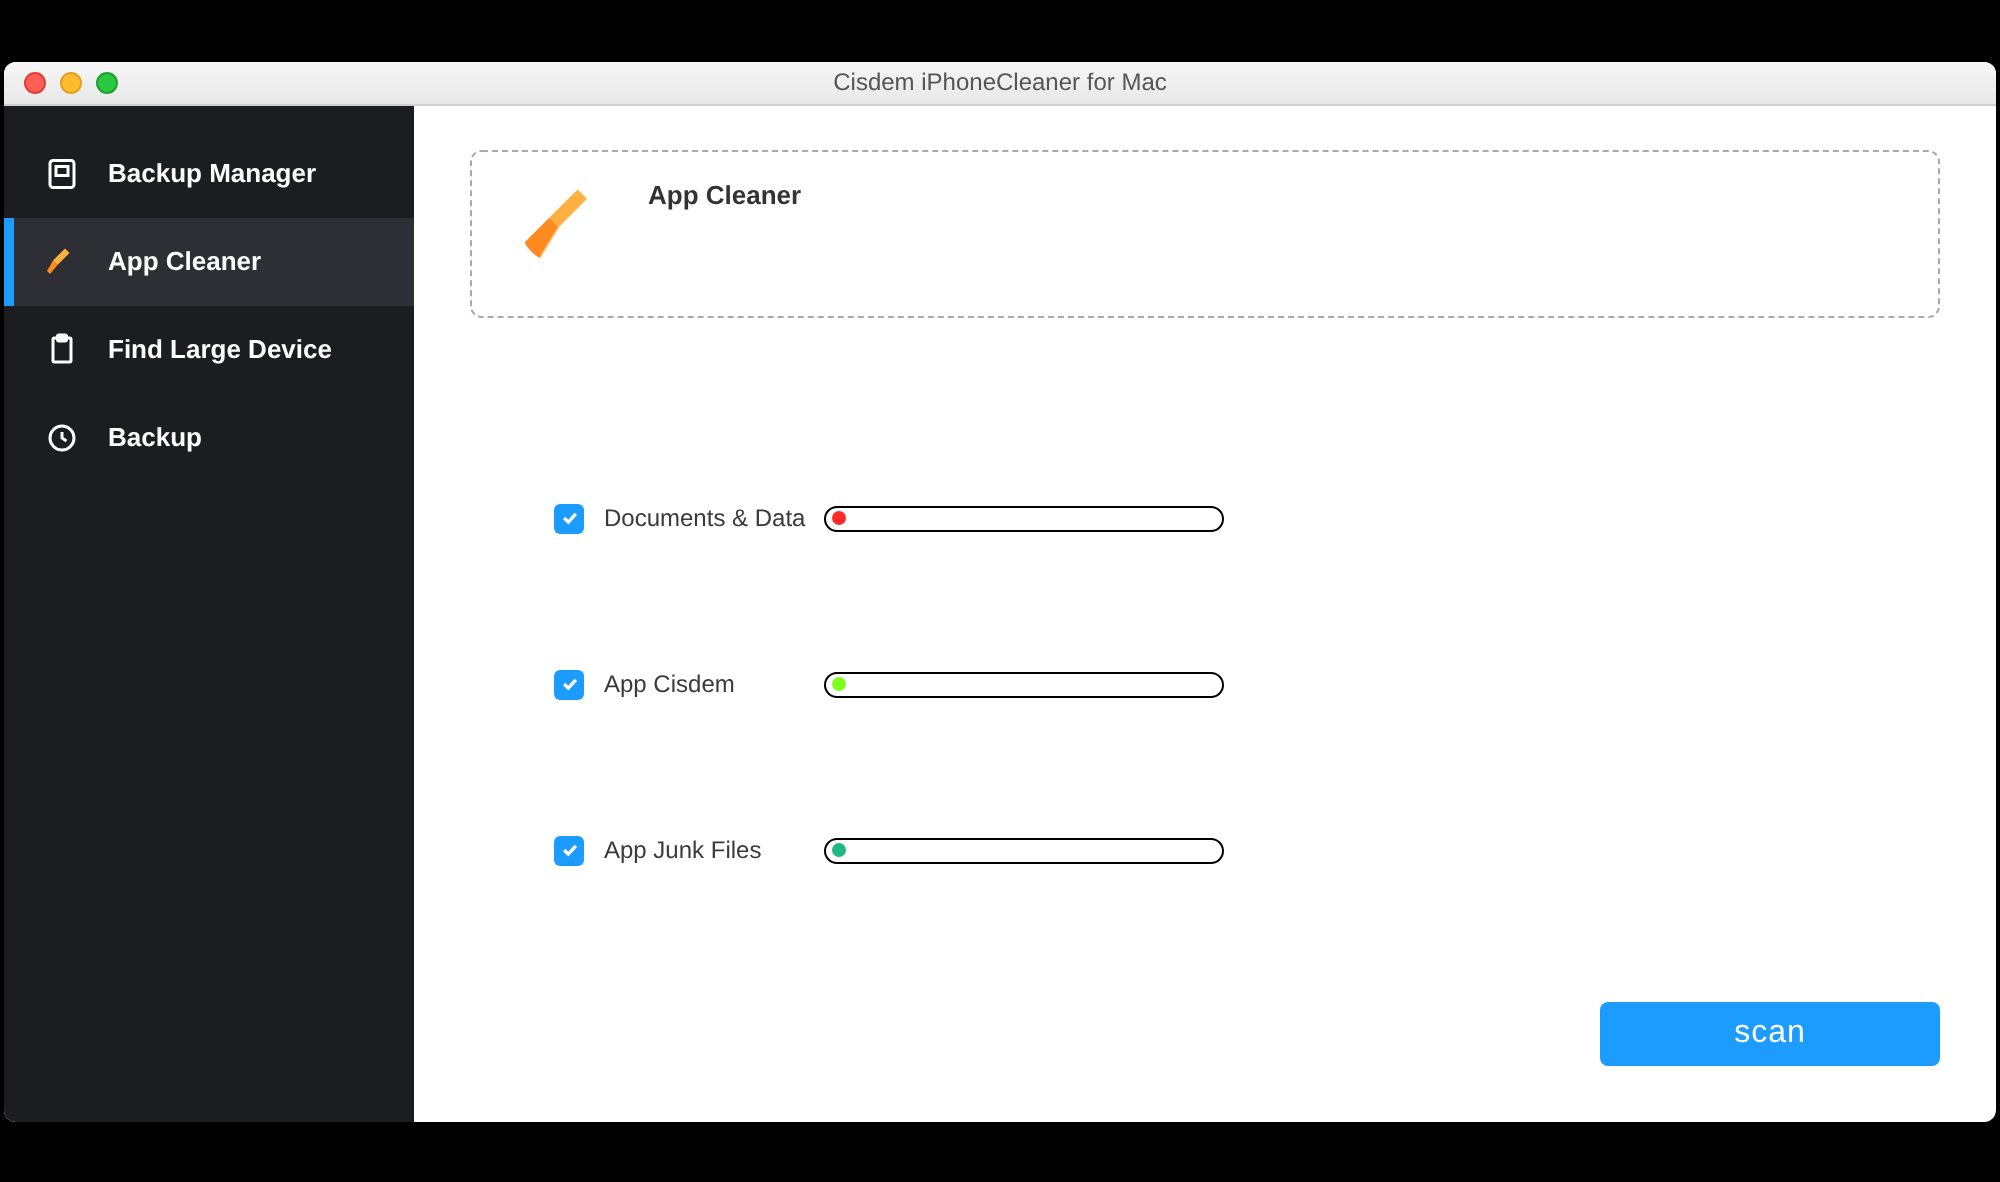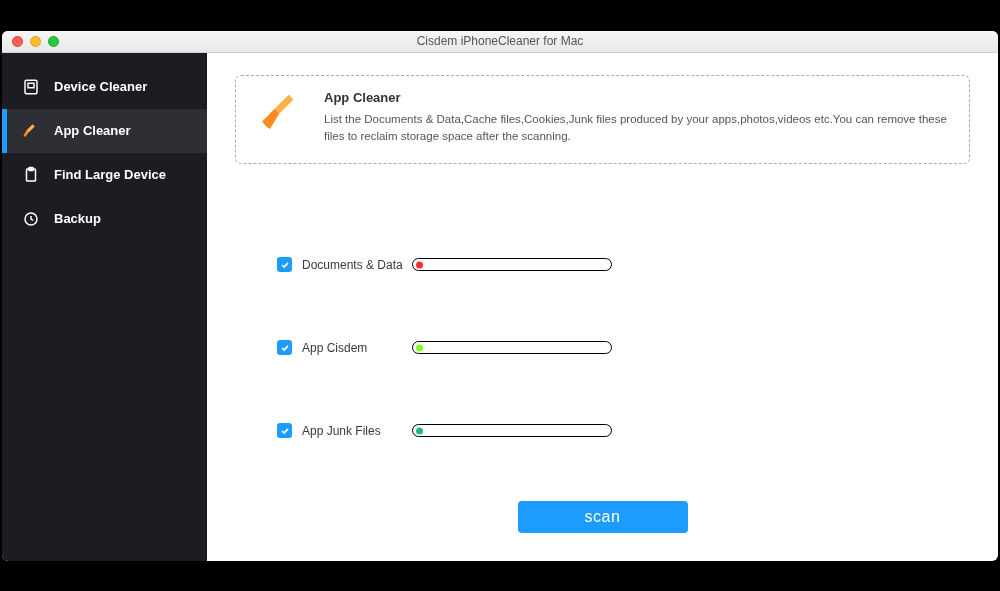--- a/index.html
+++ b/index.html
@@ -123,21 +123,21 @@
   .bar-fill {
     position:absolute;
     left:3px; top:50%;
     transform:translateY(-50%);
     width:7px; height:7px;
     border-radius:50%;
   }
   .scan-row {
     margin-top:auto;
     display:flex;
-    justify-content:center;
+    justify-content:flex-end;
     padding-bottom:10px;
   }
   .scan-btn {
     width:170px;
     height:32px;
     background:#1d9cff;
     color:#fff;
     border:none;
     border-radius:4px;
     font-size:16px;
@@ -160,21 +160,21 @@
   <div class="body">
     <div class="sidebar">
 
       <div class="nav-item">
         <span class="nav-icon">
           <svg viewBox="0 0 24 24" fill="none" stroke="#fff" stroke-width="2">
               <rect x="4" y="3" width="16" height="18" rx="2"></rect>
               <rect x="8" y="7" width="8" height="6"></rect>
             </svg>
         </span>
-        <span>Device Cleaner</span>
+        <span>Backup Manager</span>
       </div>
 
       <div class="nav-item active">
         <span class="nav-icon">
           <svg viewBox="0 0 24 24">
               <path d="M14 3 L17 6 L9 14 L6 11 Z" fill="#ffb040"></path>
               <path d="M6 11 L9 14 L4 20 L2 18 Z" fill="#ff8a1f"></path>
             </svg>
         </span>
         <span>App Cleaner</span>
@@ -206,21 +206,20 @@
       <div class="info-box">
         <div class="broom">
           <svg viewBox="0 0 64 64">
             <path d="M42 6 L48 12 L30 30 L24 24 Z" fill="#ffb040"></path>
             <path d="M24 24 L30 30 L18 50 C14 48 10 44 8 40 Z" fill="#ff8a1f"></path>
             <path d="M18 50 C20 46 24 40 30 30" stroke="#ffd48a" stroke-width="1" fill="none"></path>
           </svg>
         </div>
         <div>
           <h2>App Cleaner</h2>
-          <p>List the Documents &amp; Data,Cache files,Cookies,Junk files produced by your apps,photos,videos etc.You can remove these files to reclaim storage space after the scanning.</p>
         </div>
       </div>
 
       <div class="options">
 
         <div class="row">
           <div class="check">
             <svg viewBox="0 0 24 24" stroke="#fff" stroke-width="4" fill="none">
                 <path d="M5 12 L10 17 L19 7"></path>
               </svg>

